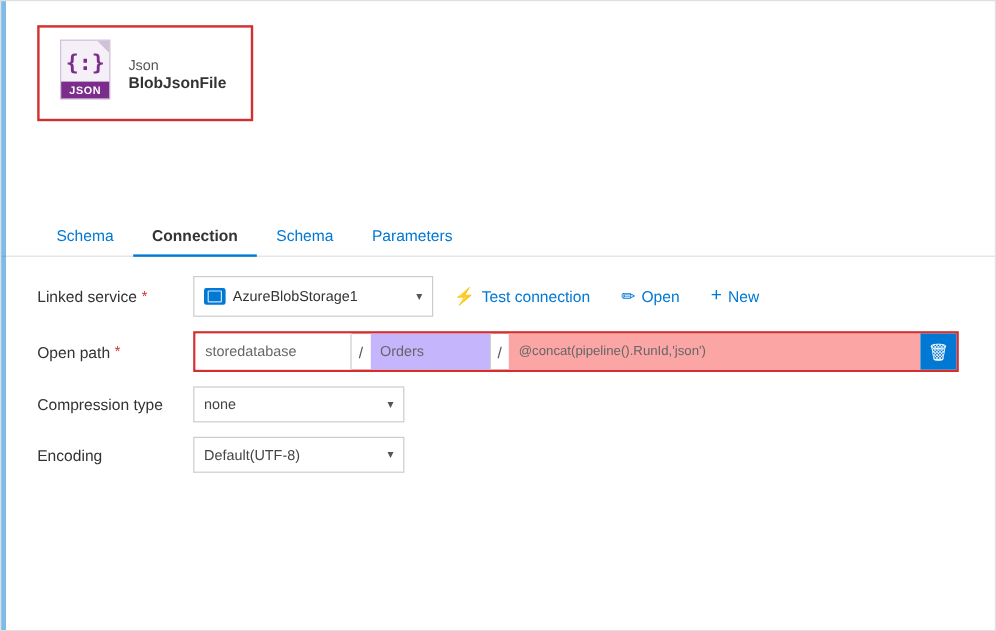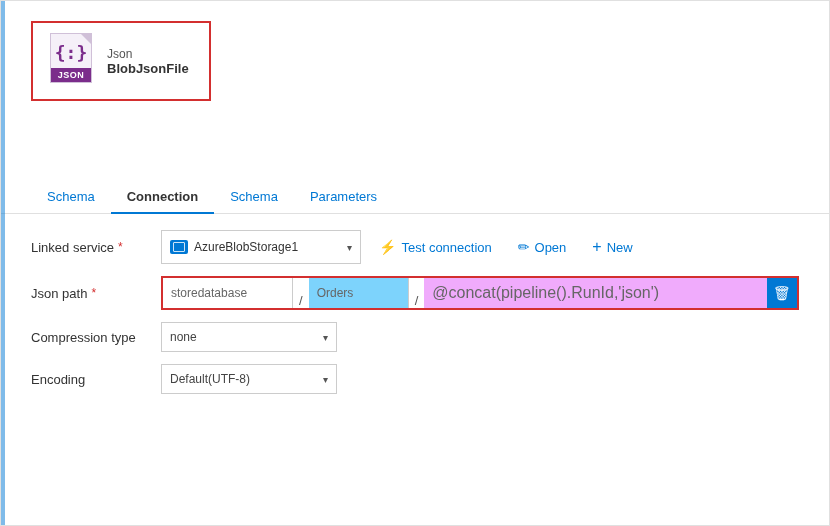--- a/index.html
+++ b/index.html
@@ -241,21 +241,21 @@
       gap: 5px;
       color: #0078d4;
       font-size: 13px;
       cursor: pointer;
       padding: 4px 8px;
     }
 
     
     .file-path-controls {
       display: flex;
-      align-items: flex-end;
+      align-items: center;
       border: 2px solid #d32f2f;
       flex: 1;
     }
 
     .file-path-input {
       border: none;
       border-right: 1px solid #ccc;
       height: 30px;
       padding: 0 8px;
       font-size: 12px;
@@ -272,32 +272,32 @@
     }
 
     .file-path-middle {
       border: none;
       border-right: 1px solid #ccc;
       height: 30px;
       padding: 0 8px;
       font-size: 12px;
       width: 100px;
       outline: none;
-      background: #7dd3fc;
+      background: #c4b5fd;
       color: #666;
     }
 
     .file-path-expr {
       border: none;
       height: 30px;
       padding: 0 8px;
-      font-size: 16px;
+      font-size: 11px;
       flex: 1;
       outline: none;
-      background: #f0abfc;
+      background: #fca5a5;
       color: #666;
       min-width: 200px;
     }
 
     .file-path-delete {
       background: #0078d4;
       border: none;
       width: 30px;
       height: 30px;
       display: flex;
@@ -389,21 +389,21 @@
 
         <div class="new-btn">
           <span style="color:#0078d4; font-size:16px; font-weight:300;">+</span>
           <span style="color:#0078d4;">New</span>
         </div>
       </div>
     </div>
 
     <div class="form-row">
       <div class="form-label">
-        <span>Json path</span>
+        <span>Open path</span>
         <span class="required-star">*</span>
       </div>
       <div class="file-path-controls">
         <input class="file-path-input" type="text" value="storedatabase" style="">
         <span class="file-path-separator">/</span>
         <input class="file-path-middle" type="text" value="Orders" style="">
         <span class="file-path-separator">/</span>
         <input class="file-path-expr" type="text" value="@concat(pipeline().RunId,'json')" style="">
         <button class="file-path-delete">
           <span>🗑</span>

